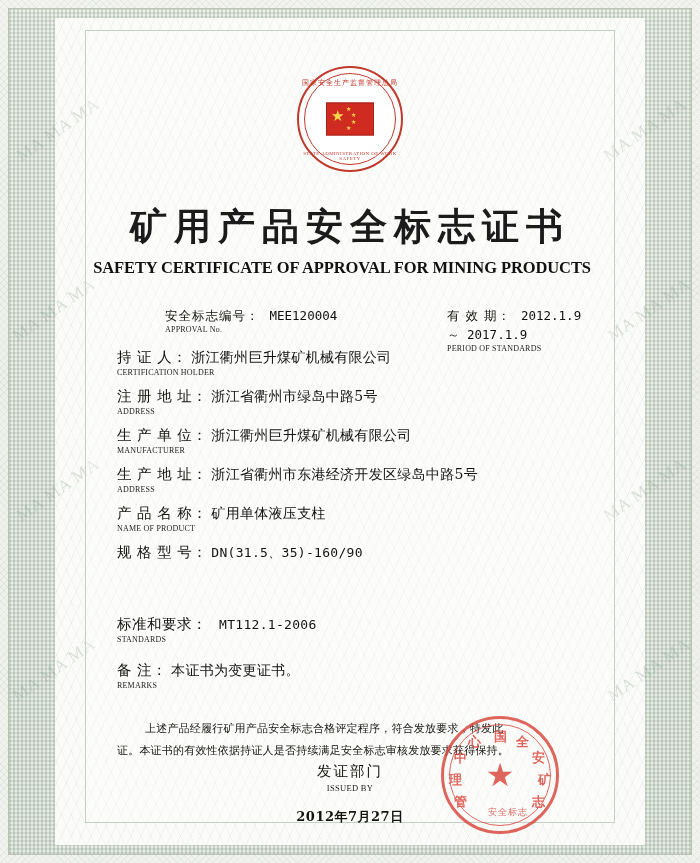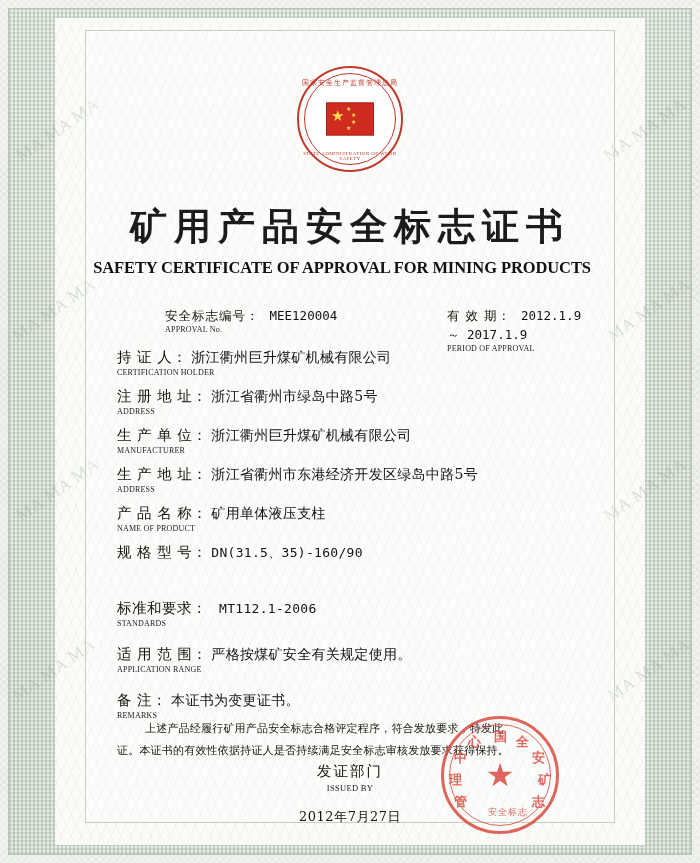--- a/index.html
+++ b/index.html
@@ -228,21 +228,21 @@
   }
   .f-label-en {
     display: block;
     font-size: 8px;
     color: #222;
     font-family: "Liberation Serif", serif;
     letter-spacing: 0.2px;
     margin-top: 1px;
   }
 
-  .fields-lower { margin-top: 26px; }
+  .fields-lower { margin-top: 42px; }
   .fields-lower .field { margin-bottom: 16px; }
 
   
   .statement {
     position: absolute;
     left: 32px;
     right: 20px;
     top: 688px;
     font-size: 11px;
     line-height: 22px;
@@ -276,20 +276,21 @@
   }
   .issue-date {
     position: absolute;
     top: 778px;
     left: 0; right: 0;
     text-align: center;
     font-size: 13px;
     color: #14140f;
     font-family: "DejaVu Serif", serif;
     letter-spacing: 0.5px;
+    font-weight: bold;
   }
 
   
   .seal {
     position: absolute;
     left: 356px;
     top: 686px;
     width: 118px;
     height: 118px;
     border-radius: 50%;
@@ -372,21 +373,21 @@
 
     <div class="header-row">
       <div class="hdr-block" style="left:0; top:0;">
         <span class="hdr-label-cn">安全标志编号：</span>
         <span class="hdr-value" style="margin-left:6px;">MEE120004</span>
         <span class="hdr-label-en" style="display:block;">APPROVAL No.</span>
       </div>
       <div class="hdr-block" style="left:282px; top:0;">
         <span class="hdr-label-cn">有 效 期：</span>
         <span class="hdr-value" style="margin-left:6px;">2012.1.9 ～ 2017.1.9</span>
-        <span class="hdr-label-en" style="display:block;">PERIOD OF APPROVAL</span>
+        <span class="hdr-label-en" style="display:block;">PERIOD OF STANDARDS</span>
       </div>
     </div>
 
     <div class="fields">
 
       <div class="field">
         <span class="f-label-cn">持  证  人：</span>
         <span class="f-value">浙江衢州巨升煤矿机械有限公司</span>
         <span class="f-label-en">CERTIFICATION HOLDER</span>
       </div>
@@ -421,25 +422,20 @@
       </div>
 
       <div class="fields-lower">
 
         <div class="field">
           <span class="f-label-cn">标准和要求：</span>
           <span class="f-value mono" style="margin-left:8px;">MT112.1-2006</span>
           <span class="f-label-en">STANDARDS</span>
         </div>
 
-        <div class="field">
-          <span class="f-label-cn">适 用 范 围：</span>
-          <span class="f-value">严格按煤矿安全有关规定使用。</span>
-          <span class="f-label-en">APPLICATION RANGE</span>
-        </div>
 
         <div class="field">
           <span class="f-label-cn">备     注：</span>
           <span class="f-value">本证书为变更证书。</span>
           <span class="f-label-en">REMARKS</span>
         </div>
 
       </div>
     </div>
 

